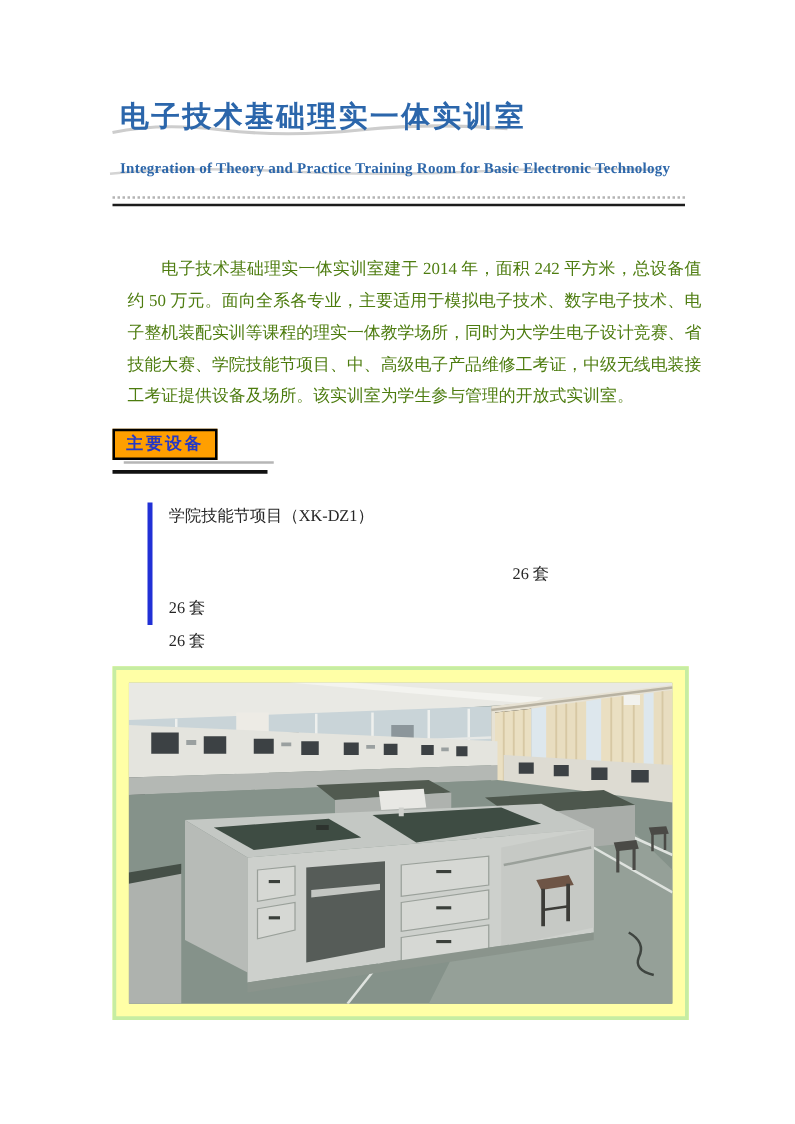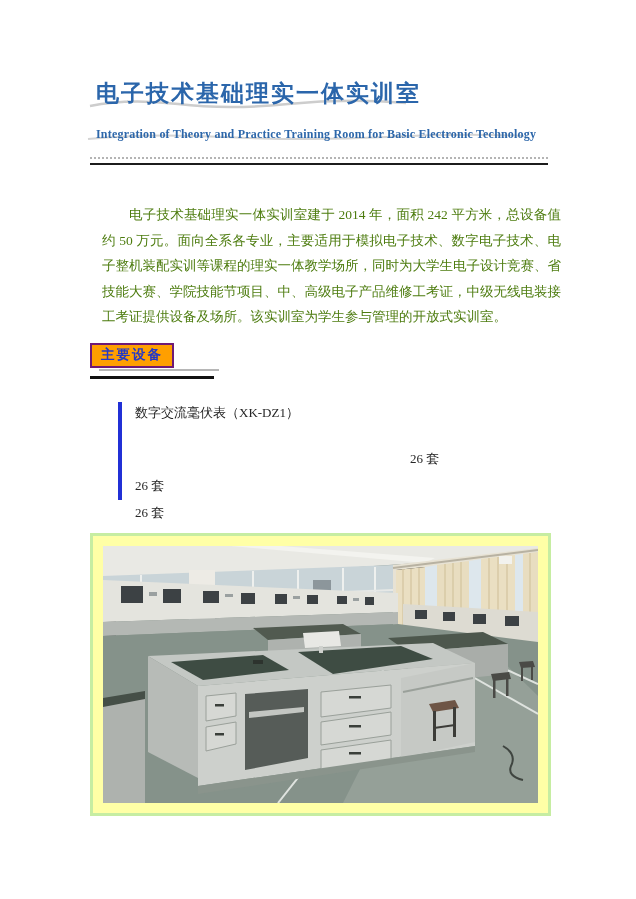--- a/index.html
+++ b/index.html
@@ -34,21 +34,21 @@
   
   .intro{
     position:absolute;left:90px;top:190px;width:459px;
     font-size:13.5px;line-height:25.5px;color:#4d7c0f;
     text-indent:2em;text-align:justify;margin:12px;
   }
 
   
   .badge{
     position:absolute;left:90px;top:343px;
-    background:#ff9f00;border:2px solid #701a75;
+    background:#ff9f00;border:2px solid #000000;
     color:#2438c8;font-weight:bold;font-size:13.5px;
     padding:1px 9px 2px 9px;letter-spacing:2px;
   }
   .rule-short-gray{
     position:absolute;left:99px;top:369px;width:120px;height:2px;background:#b6b6b6;
   }
   .rule-short-black{
     position:absolute;left:90px;top:376px;width:124px;height:2.5px;background:#111;
   }
 
@@ -94,21 +94,21 @@
 
   <p class="intro">电子技术基础理实一体实训室建于 2014 年，面积 242 平方米，总设备值约 50 万元。面向全系各专业，主要适用于模拟电子技术、数字电子技术、电子整机装配实训等课程的理实一体教学场所，同时为大学生电子设计竞赛、省技能大赛、学院技能节项目、中、高级电子产品维修工考证，中级无线电装接工考证提供设备及场所。该实训室为学生参与管理的开放式实训室。</p>
 
   <div class="badge">主要设备</div>
   <div class="rule-short-gray"></div>
   <div class="rule-short-black"></div>
 
   <div class="equipment">
     <div class="blue-bar"></div>
     <div class="equip-row">
-      <span>数字交流毫伏表（XK-DZ1）</span>
+      <span>学院技能节项目（XK-DZ1）</span>
       <span class="qty">26 套</span>
     </div>
     <div class="equip-row">
       <span class="qty">26 套</span>
     </div>
     <div class="equip-row">
       <span class="qty">26 套</span>
     </div>
     <div class="equip-row">
       <span class="qty">26 套</span>

